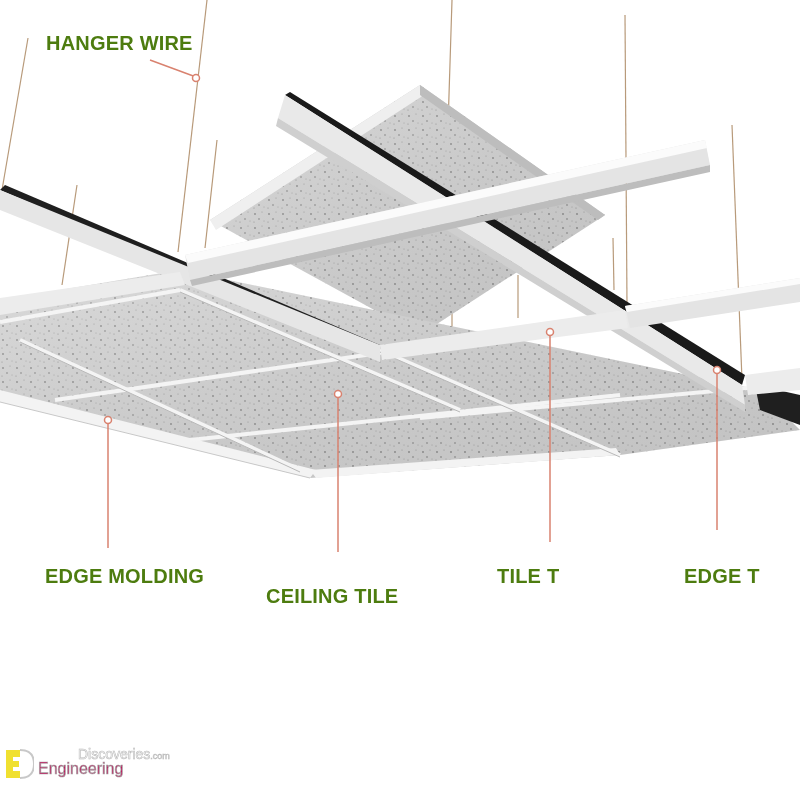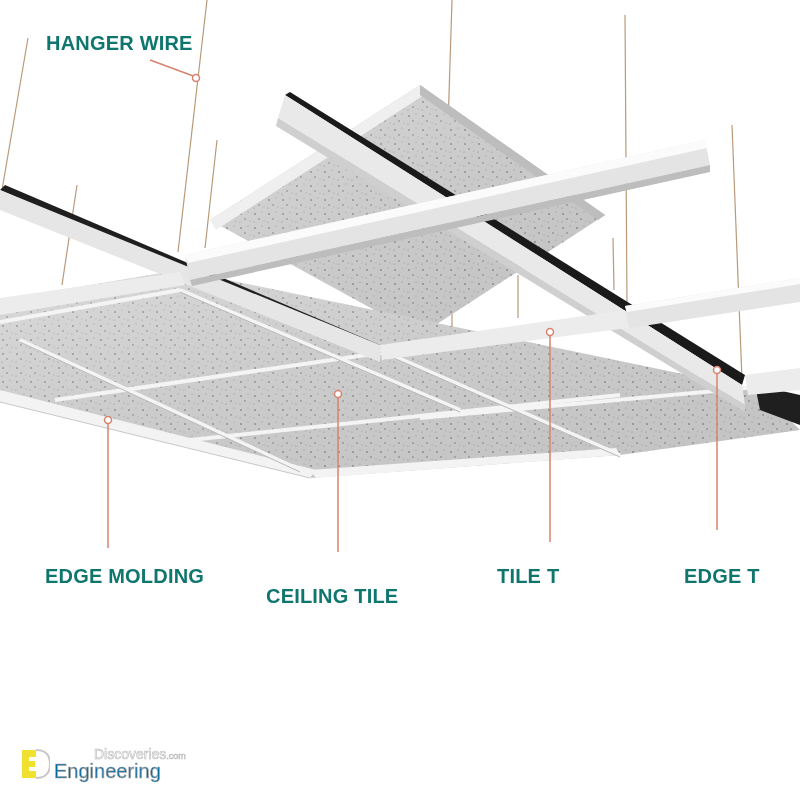--- a/index.html
+++ b/index.html
@@ -1,23 +1,23 @@
 <!DOCTYPE html>
 <html><head>
 <meta charset="utf-8">
 <style>
   html,body{margin:0;padding:0;background:#ffffff;}
   .stage{position:relative;width:800px;height:800px;overflow:hidden;background:#fff;font-family:"Liberation Sans",sans-serif;}
   svg.art{position:absolute;left:0;top:0;}
-  .label{position:absolute;font-family:"Liberation Sans",sans-serif;font-weight:bold;color:#0f766e;font-size:20px;letter-spacing:0.2px;white-space:nowrap;}
-  .logo{position:absolute;left:20px;top:748px;width:180px;height:36px;text-decoration:underline;}
+  .label{position:absolute;font-family:"Liberation Sans",sans-serif;font-weight:bold;color:#4d7c0f;font-size:20px;letter-spacing:0.2px;white-space:nowrap;}
+  .logo{position:absolute;left:4px;top:748px;width:180px;height:36px;text-decoration:underline;}
   .logo-mark{position:absolute;left:0;top:0;width:30px;height:32px;}
   .logo-top{position:absolute;left:74px;top:-2px;font-size:14px;color:#ffffff;-webkit-text-stroke:0.6px #b8b8b8;font-family:"Liberation Sans",sans-serif;}
   .logo-top small{font-size:9px;}
-  .logo-bottom{position:absolute;left:34px;top:12px;font-size:20px;color:#0369a1;-webkit-text-stroke:0.7px #a8a8a8;font-family:"Liberation Sans",sans-serif;}
+  .logo-bottom{position:absolute;left:34px;top:12px;font-size:16px;color:#be185d;-webkit-text-stroke:0.7px #a8a8a8;font-family:"Liberation Sans",sans-serif;}
 </style>
 </head>
 <body>
 
 <div class="stage">
 
   <svg class="art" width="800" height="800" viewBox="0 0 800 800">
     <defs>
       <pattern id="speck" width="14" height="14" patternUnits="userSpaceOnUse">
         <rect width="14" height="14" fill="#d4d4d4"></rect>

